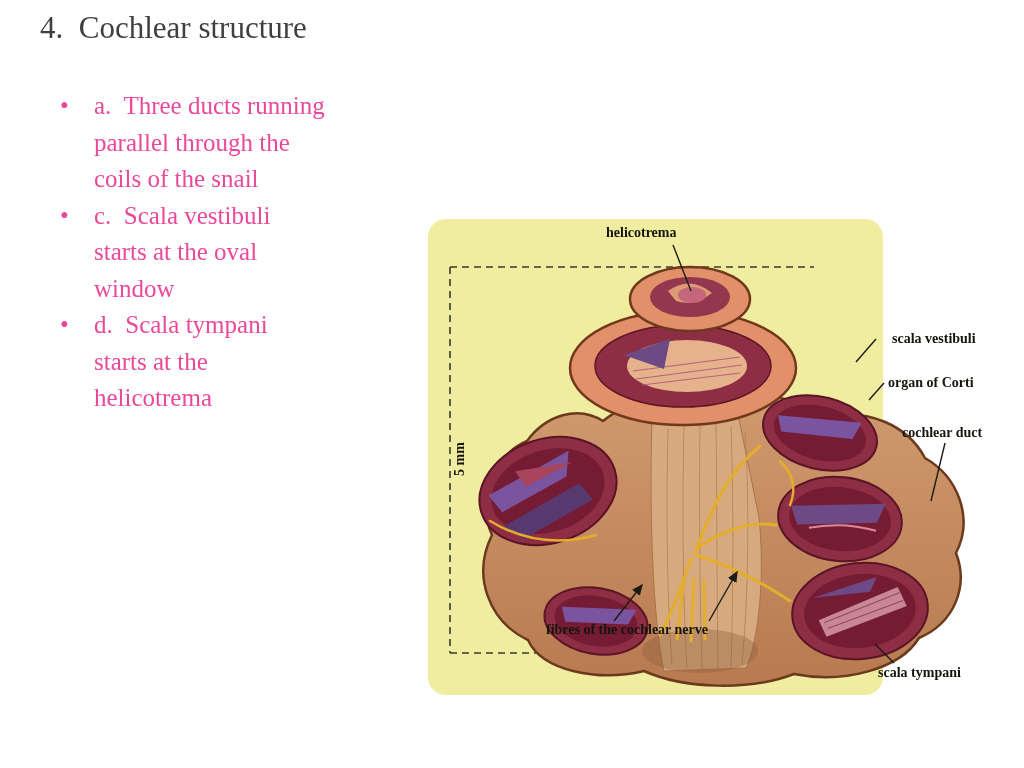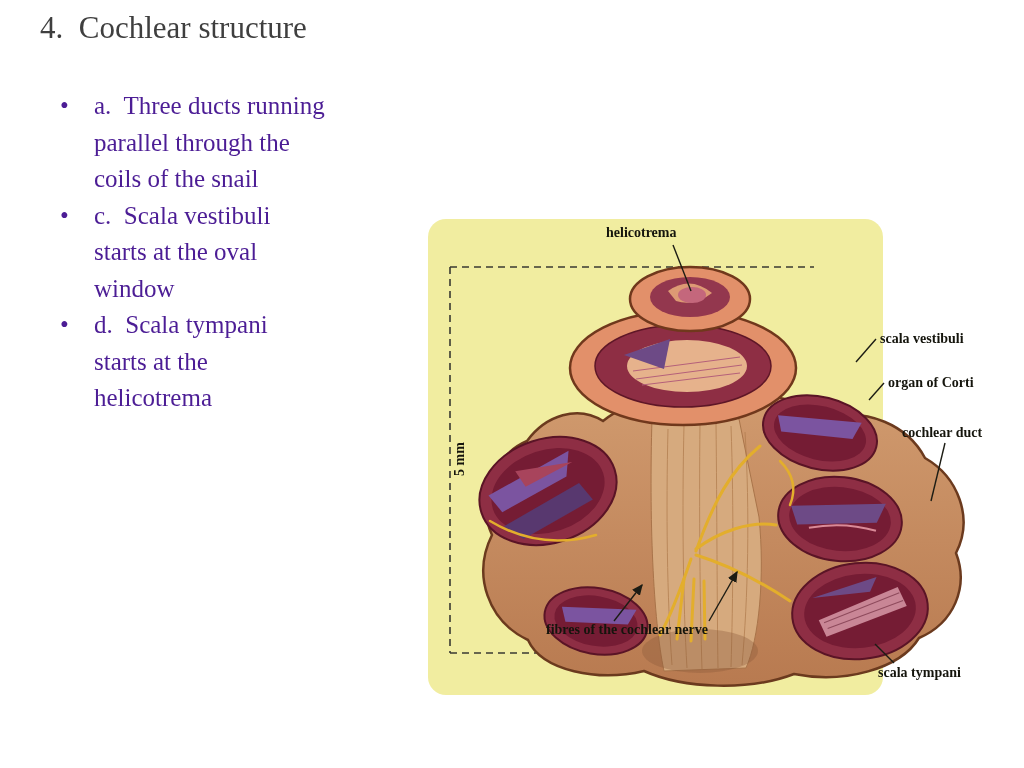--- a/index.html
+++ b/index.html
@@ -4,21 +4,21 @@
 <style>
   * { margin:0; padding:0; box-sizing:border-box; }
   html,body { width:1024px; height:768px; background:#ffffff;
               font-family:"Liberation Serif", serif; }
   .slide { position:relative; width:1024px; height:768px; background:#ffffff; overflow:hidden;margin-left:28px; }
 
   .title { position:absolute; left:12px; top:10px;
            font-size:31px; font-weight:400; color:#3f3f3f; white-space:pre-wrap; }
 
   .bullets { position:absolute; left:30px; top:88px; list-style:none;
-             color:#4c1d95; font-size:25px; line-height:1.46; }
+             color:#ec4899; font-size:25px; line-height:1.46; }
   .bullets li { position:relative; padding-left:36px; width:268px; white-space:pre-wrap; }
   .bullets li::before { content:"\2022"; position:absolute; left:2px; }
 
   .figure { position:absolute; left:400px; top:219px; width:455px; height:476px;
             background:#f1eda0;border-radius:18px; }
   .figure svg.art { position:absolute; left:0; top:0; width:560px; height:476px; }
 
   .fig-label { position:absolute; font-family:"Liberation Serif", serif;
                font-size:14px; font-weight:bold; color:#15150d; white-space:nowrap; }
   .fig-label.scale { width:40px; text-align:center; transform:rotate(-90deg); }
@@ -149,21 +149,21 @@
         <path d="M 448 120 L 428 143"></path>
         <path d="M 456 164 L 441 181"></path>
         <path d="M 517 224 L 503 282"></path>
         <path d="M 466 444 L 447 425"></path>
         <path d="M 186 402 L 214 366" marker-end="url(#arr)"></path>
         <path d="M 281 402 L 309 353" marker-end="url(#arr)"></path>
       </g>
     </svg>
 
     <div class="fig-label" style="left:178px; top:6px;">helicotrema</div>
-    <div class="fig-label" style="left:452px; top:112px;">scala vestibuli</div>
+    <div class="fig-label" style="left:464px; top:112px;">scala vestibuli</div>
     <div class="fig-label" style="left:460px; top:156px;">organ of Corti</div>
     <div class="fig-label" style="left:474px; top:206px;">cochlear duct</div>
     <div class="fig-label" style="left:450px; top:446px;">scala tympani</div>
     <div class="fig-label" style="left:118px; top:403px;">fibres of the cochlear nerve</div>
     <div class="fig-label scale" style="left:12px; top:232px;">5 mm</div>
 
   </div>
 </div>
 
 </body></html>

